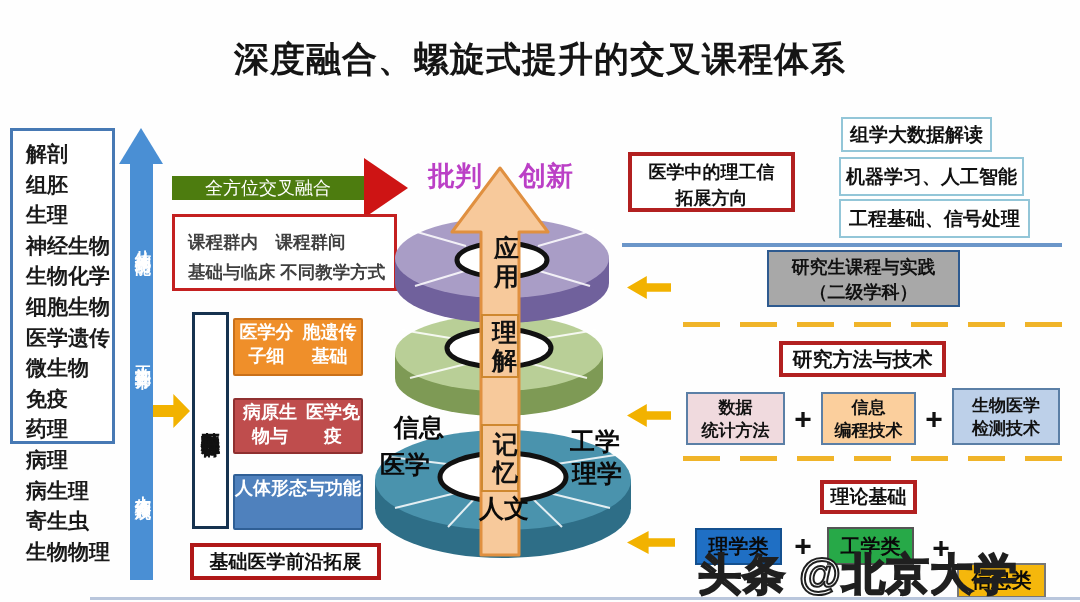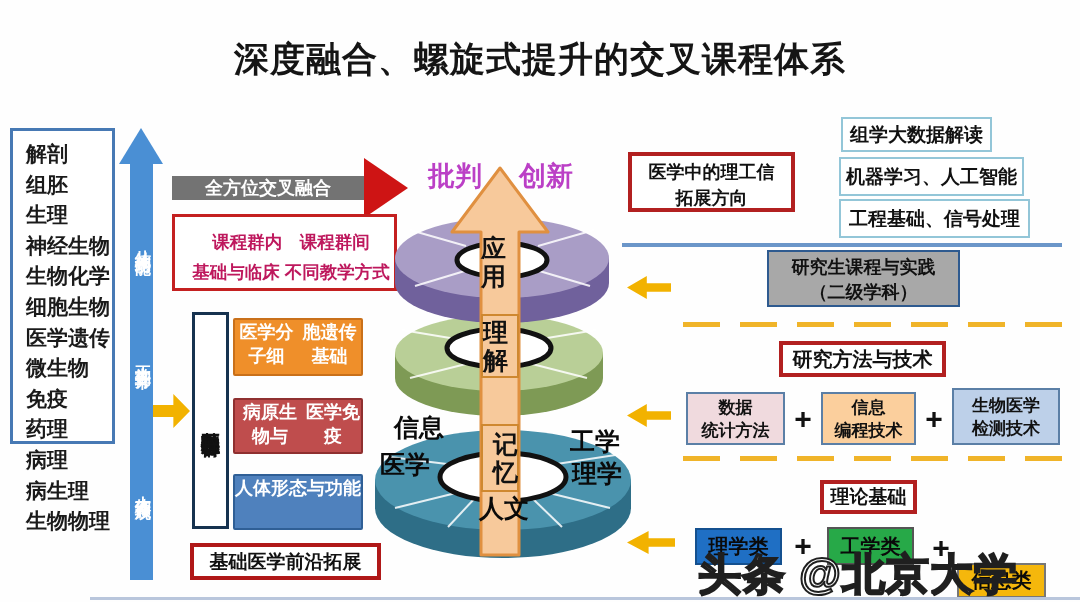--- a/index.html
+++ b/index.html
@@ -34,30 +34,30 @@
   .yarrow-right { background:#f2b200;
       clip-path:polygon(0 32%, 55% 32%, 55% 0, 100% 50%, 55% 100%, 55% 68%, 0 68%); }
   .yarrow-left  { background:#f2b200;
       clip-path:polygon(100% 32%, 45% 32%, 45% 0, 0 50%, 45% 100%, 45% 68%, 100% 68%); }
   #yarrow-course { left:153px; top:394px; width:37px; height:34px; }
   #yarrow-grad   { left:627px; top:276px; width:44px; height:23px; }
   #yarrow-method { left:627px; top:404px; width:44px; height:23px; }
   #yarrow-theory { left:627px; top:531px; width:48px; height:23px; }
 
   
-  #fusion-body { left:172px; top:176px; width:192px; height:24px; background:#737373;
-                 color:#fff; font-size:18px; font-weight:bold; text-align:center; line-height:24px; }
+  #fusion-body { left:172px; top:176px; width:192px; height:24px; background:#4d7c0f;
+                 color:#fff; font-size:18px; font-weight:normal; text-align:center; line-height:24px; }
   #fusion-head { left:364px; top:158px; width:0; height:0;
                  border-top:30px solid transparent; border-bottom:30px solid transparent;
                  border-left:44px solid #ce1414; }
 
   
   #scope-box { left:172px; top:214px; width:225px; height:77px; background:#fff;
                border:3px solid #c42020; padding:10px 0 0 13px; }
-  #scope-box div { font-size:17.5px; font-weight:bold; color:#be185d; line-height:30px; white-space:nowrap;text-align:center; }
+  #scope-box div { font-size:17.5px; font-weight:bold; color:#404040; line-height:30px; white-space:nowrap; }
 
   
   #group-title { left:192px; top:312px; width:37px; height:217px; background:#fff;
                  border:3px solid #16324f; writing-mode:vertical-rl; text-orientation:upright;
                  font-size:19px; font-weight:bold; color:#111;
                  display:flex; justify-content:center; align-items:center; letter-spacing:1px; }
   .course { left:233px; width:130px; color:#fff; font-size:18px; font-weight:bold;
             text-align:center; display:flex; justify-content:center;
             line-height:24px; border-radius:2px; }
   #course-1 { top:318px; height:58px; background:#ef8f2a; border:2px solid #c9701a; }
@@ -68,21 +68,21 @@
                   border:4px solid #b01818; font-size:19px; font-weight:bold; color:#111;
                   display:flex; align-items:center; justify-content:center; }
 
   
   #pyramid-svg { left:360px; top:140px; width:310px; height:430px; }
 
   .crit { font-size:27px; font-weight:bold; color:#bb3fc6; }
   #crit-left  { left:428px; top:158px; }
   #crit-right { left:519px; top:158px; }
 
-  .level-label { width:38px; text-align:left; font-size:25px; font-weight:bold;
+  .level-label { width:38px; text-align:right; font-size:25px; font-weight:bold;
                  color:#111; line-height:28px; word-break:break-all; }
   #lvl-apply   { left:481px; top:234px; }
   #lvl-underst { left:481px; top:314px; background:#f7c99b; border:2px solid #cf8830; padding:2px 0; }
   #lvl-memory  { left:481px; top:424px; background:#f7c99b; border:2px solid #cf8830; padding:4px 10px; }
 
   .disc-label { font-size:25px; font-weight:bold; color:#0a0a0a; }
   #disc-info { left:394px; top:411px; }
   #disc-med  { left:380px; top:448px; }
   #disc-hum  { left:479px; top:492px; }
   #disc-eng  { left:570px; top:425px; }
@@ -153,20 +153,21 @@
     <div class="subject">生理</div>
     <div class="subject">神经生物</div>
     <div class="subject">生物化学</div>
     <div class="subject">细胞生物</div>
     <div class="subject">医学遗传</div>
     <div class="subject">微生物</div>
     <div class="subject">免疫</div>
     <div class="subject">药理</div>
     <div class="subject">病理</div>
     <div class="subject">病生理</div>
+    <div class="subject">寄生虫</div>
     <div class="subject">生物物理</div>
   </div>
 
   <div id="axis-head" class="abs"></div>
   <div id="axis-body" class="abs"></div>
   <div id="axis-t1" class="abs axis-text">从结构到功能</div>
   <div id="axis-t2" class="abs axis-text">正常到异常</div>
   <div id="axis-t3" class="abs axis-text">大体到微观</div>
 
   <div id="yarrow-course" class="abs yarrow-right"></div>

